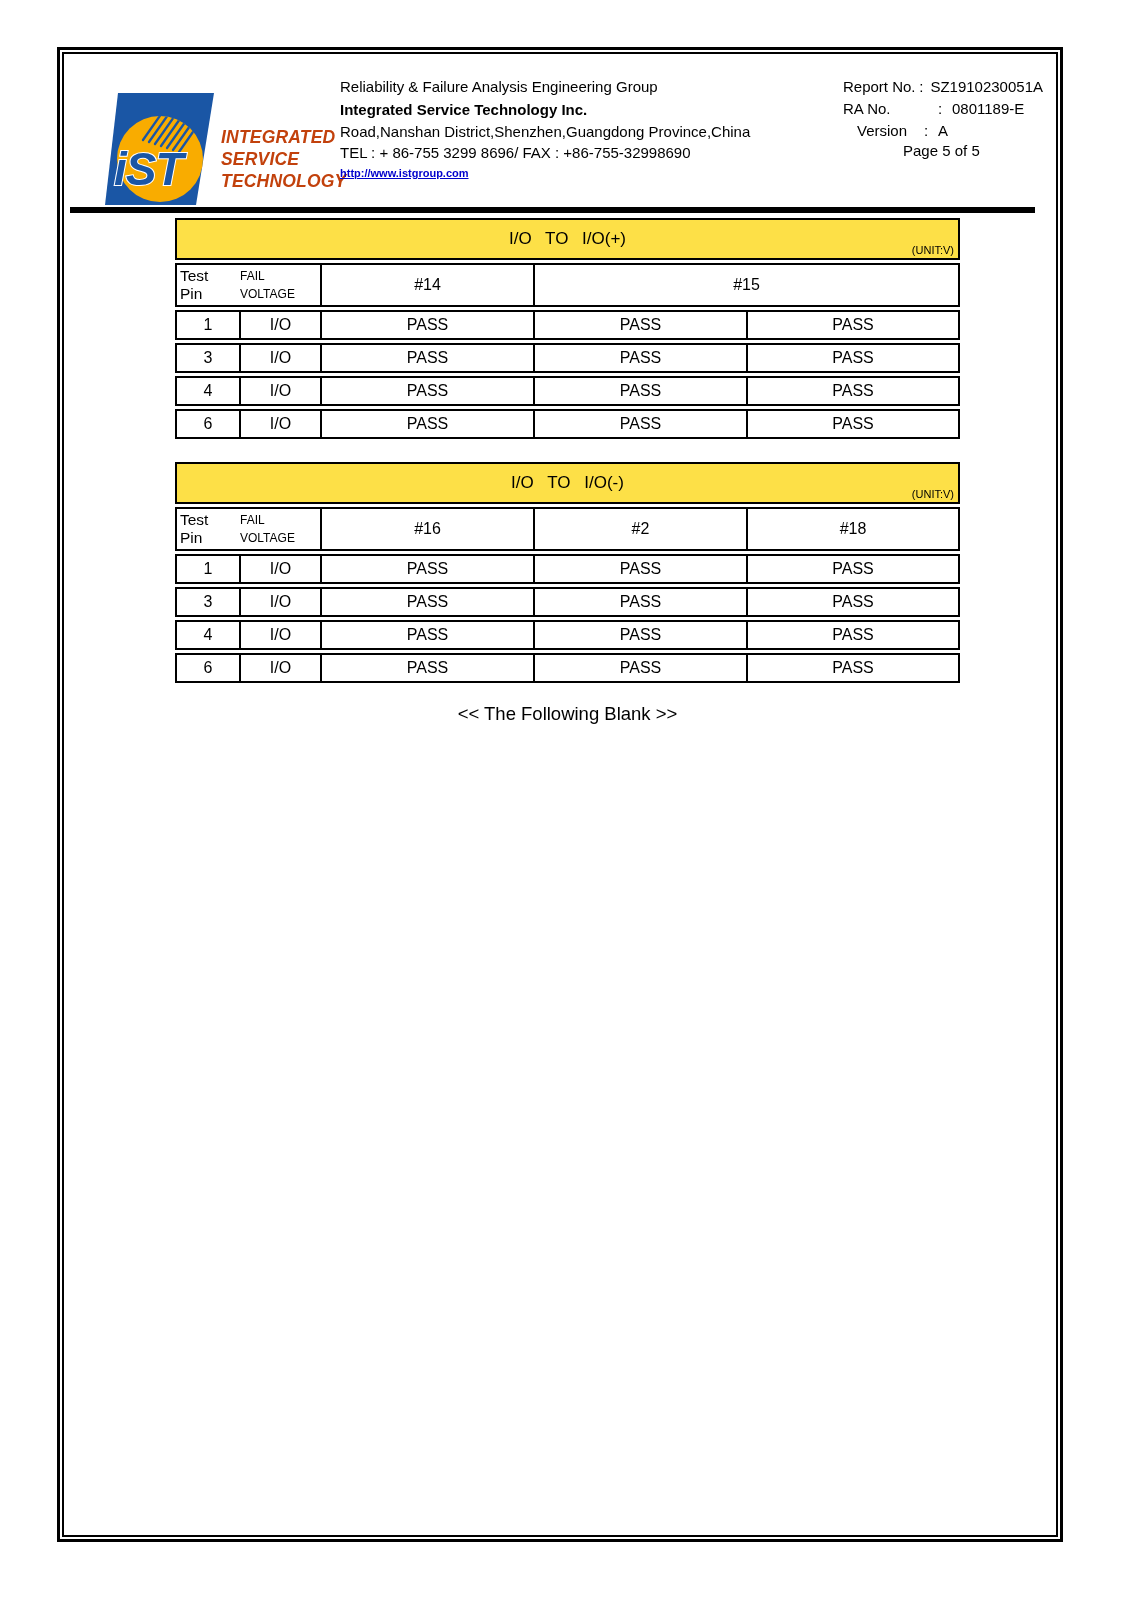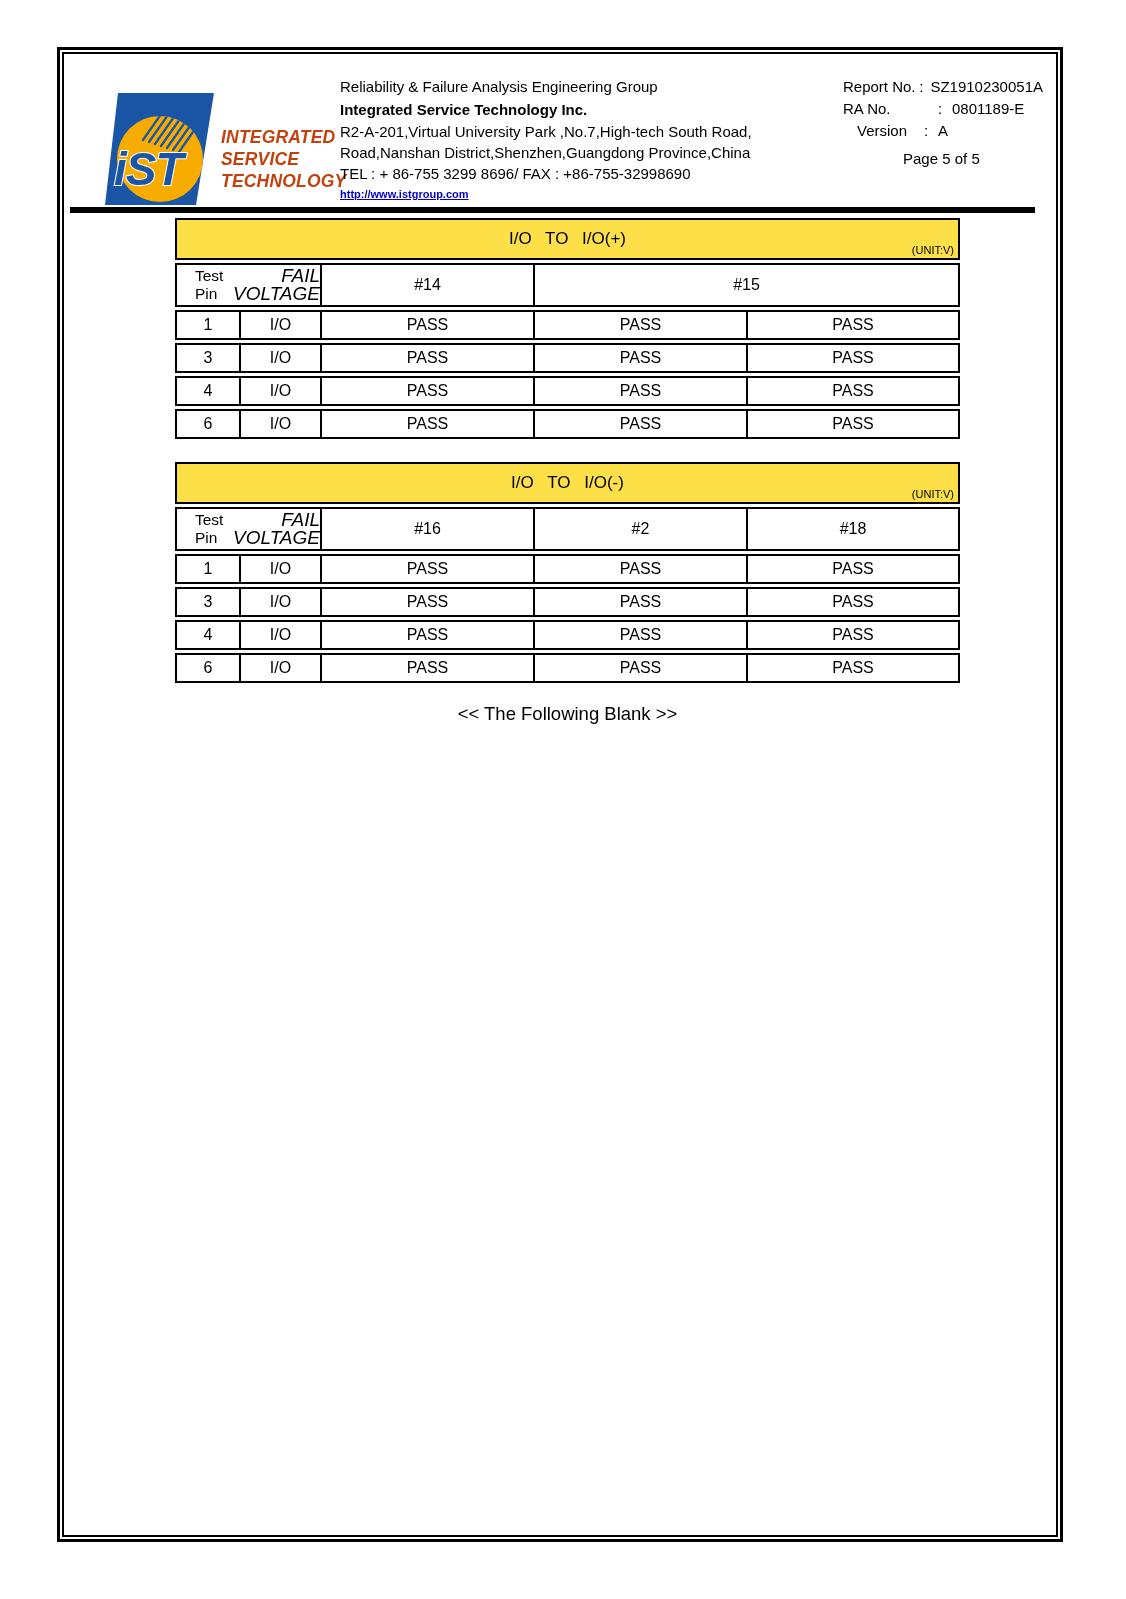--- a/index.html
+++ b/index.html
@@ -30,21 +30,21 @@
   .website-link {
     display:inline-block; margin-top:-3px; font-weight:bold; color:#0000cc;
     text-decoration:underline; cursor:pointer; font-size:11px;
   }
   .report-block { position:absolute; left:843px; top:76px; width:200px; font-size:15px; }
   .r-row { display:flex; line-height:22px; white-space:nowrap;align-items:center; }
   .r-label { width:95px; }
   .r-colon { width:14px; text-align:left; }
   .r-row.indent { padding-left:14px; }
   .r-row.indent .r-label { width:67px; }
-  .page-info { margin-top:8px; margin-left:60px; white-space:nowrap; }
+  .page-info { margin-top:0; margin-left:60px; white-space:nowrap; }
 
   .header-rule { position:absolute; left:70px; top:207px; width:965px; height:6px; background:#000; }
 
   
   .report-table { position:absolute; left:175px; width:785px; }
   .t-title {
     box-sizing:border-box; border:2px solid #000; background:#fde047; height:42px;
     position:relative; display:flex; align-items:center; justify-content:center;
     font-size:17px; word-spacing:9px; white-space:pre;
   }
@@ -63,24 +63,24 @@
     display:flex; align-items:center; justify-content:center;
     font-size:16px;
   }
   .tc:first-child { border-left:none; }
   .w-pin  { width:62px; }
   .w-fail { width:81px; }
   .w-val  { width:213px; }
   .w-last { flex:1; }
   .w-pinfail { width:143px; border-left:none; display:flex; align-items:center; }
   .h-testpin {
-    width:60px; padding-left:18px; font-size:15.5px; line-height:18px; text-align:left;
+    width:60px; padding-left:3px; font-size:15.5px; line-height:18px; text-align:left;
   }
   .h-failvolt {
-    flex:1; text-align:right; font-size:19px; line-height:18px;font-style:italic;
+    flex:1; text-align:left; font-size:12px; line-height:18px;
   }
 
   .footer-note {
     position:absolute; left:175px; top:703px; width:785px;
     text-align:center; font-size:18.5px; white-space:pre;
   }
 </style>
 </head>
 <body>
 
@@ -111,21 +111,20 @@
 </div>
 <div class="brand-text">
   <div>INTEGRATED</div>
   <div>SERVICE</div>
   <div>TECHNOLOGY</div>
 </div>
 
 <div class="company-block">
   <div class="line line-group">Reliability &amp; Failure Analysis Engineering Group</div>
   <div class="line line-company">Integrated Service Technology Inc.</div>
-  <div class="line">R2-A-201,Virtual University Park ,No.7,High-tech South Road,</div>
   <div class="line">Road,Nanshan District,Shenzhen,Guangdong Province,China</div>
   <div class="line">TEL : + 86-755 3299 8696/ FAX : +86-755-32998690</div>
   <a class="website-link">http://www.istgroup.com</a>
 </div>
 
 <div class="report-block">
   <div class="r-row">
     <span class="r-label">Report No.</span>
     <span class="r-colon">:</span>
     <span class="r-value">SZ1910230051A</span>

